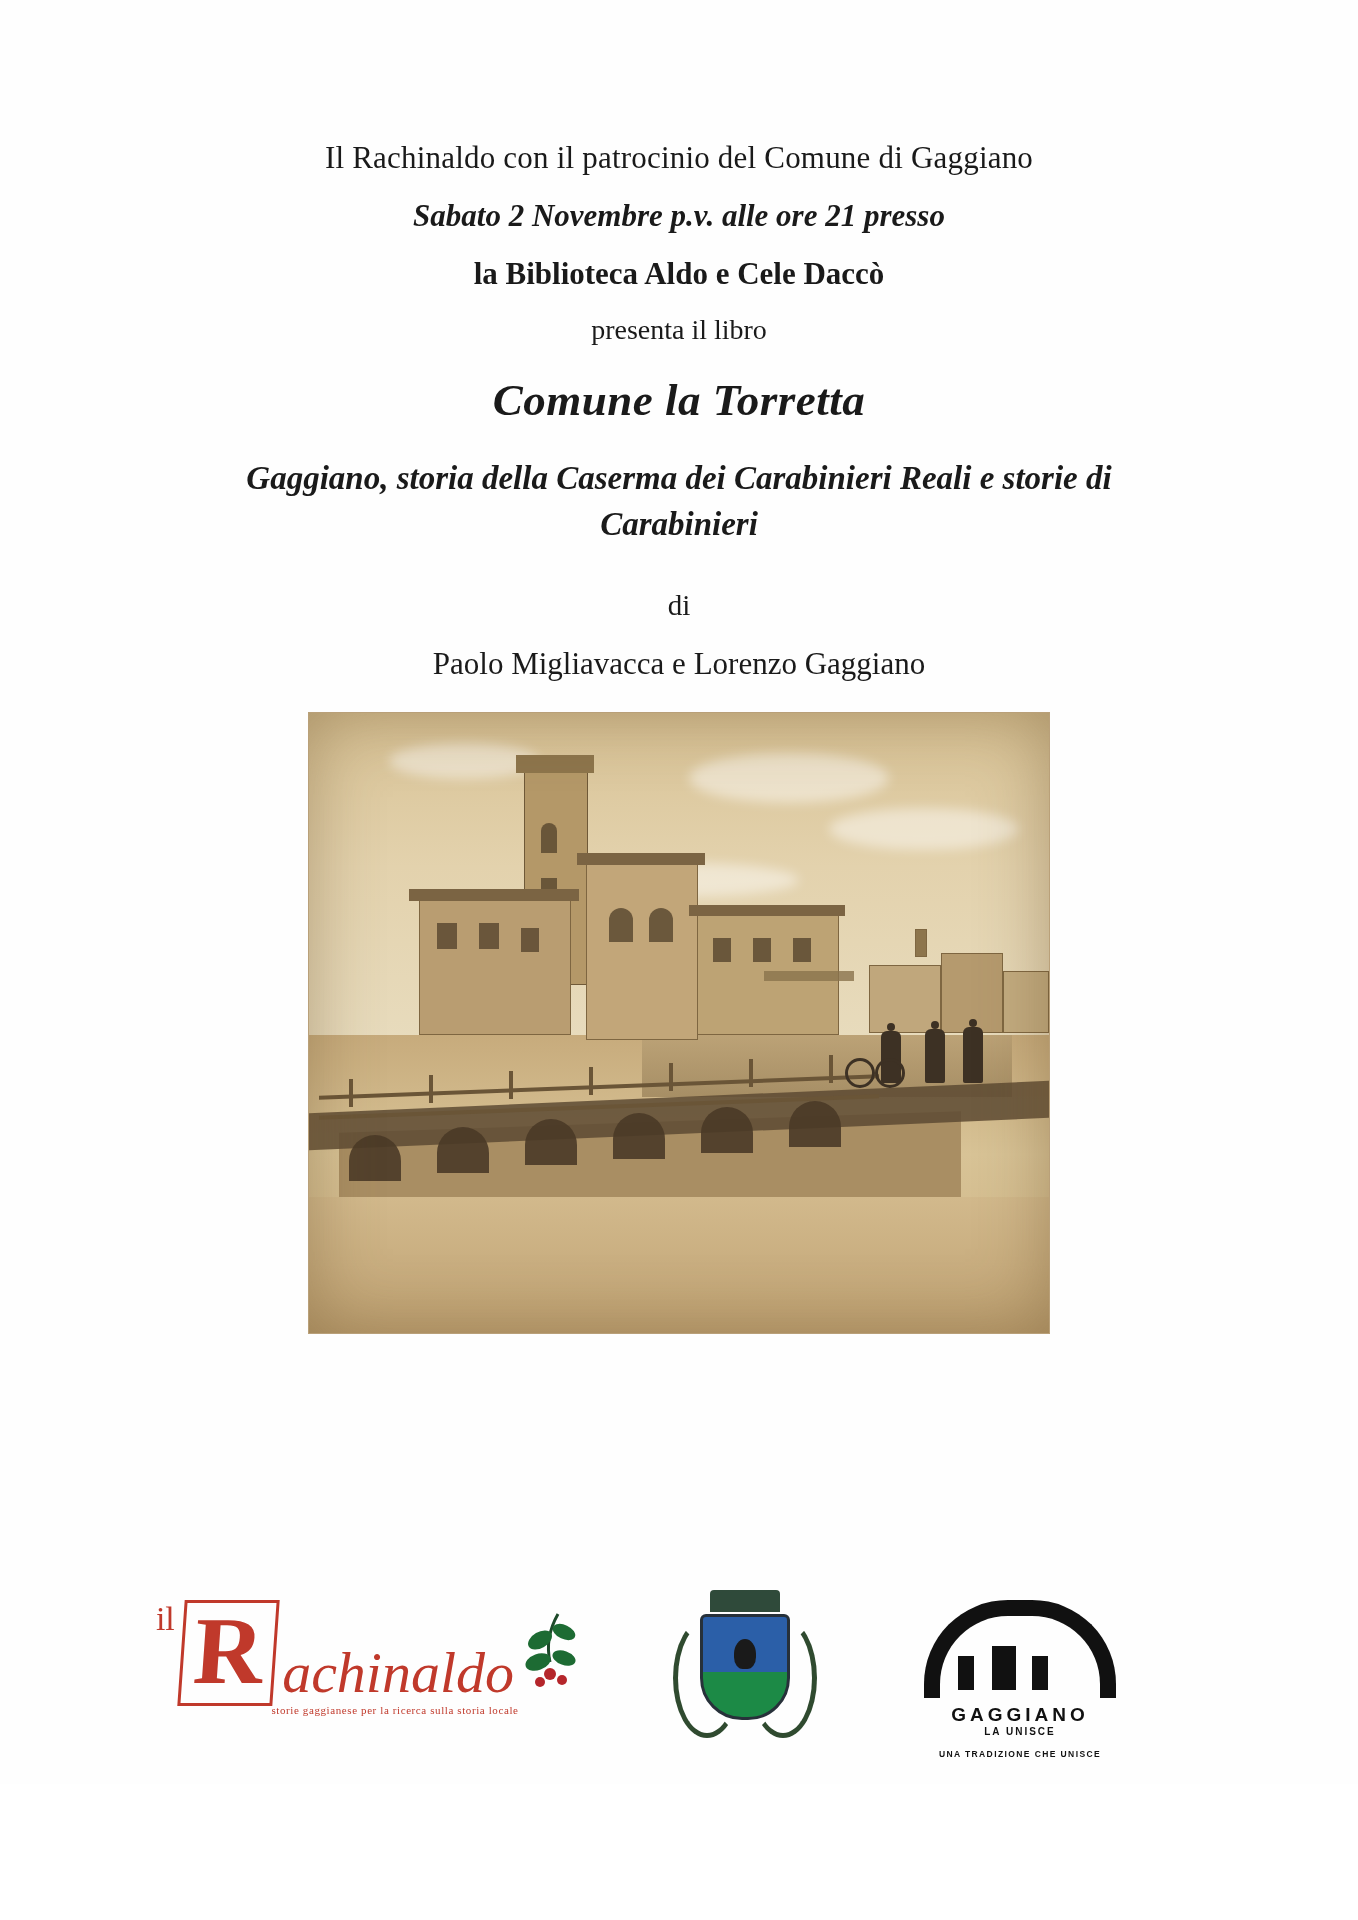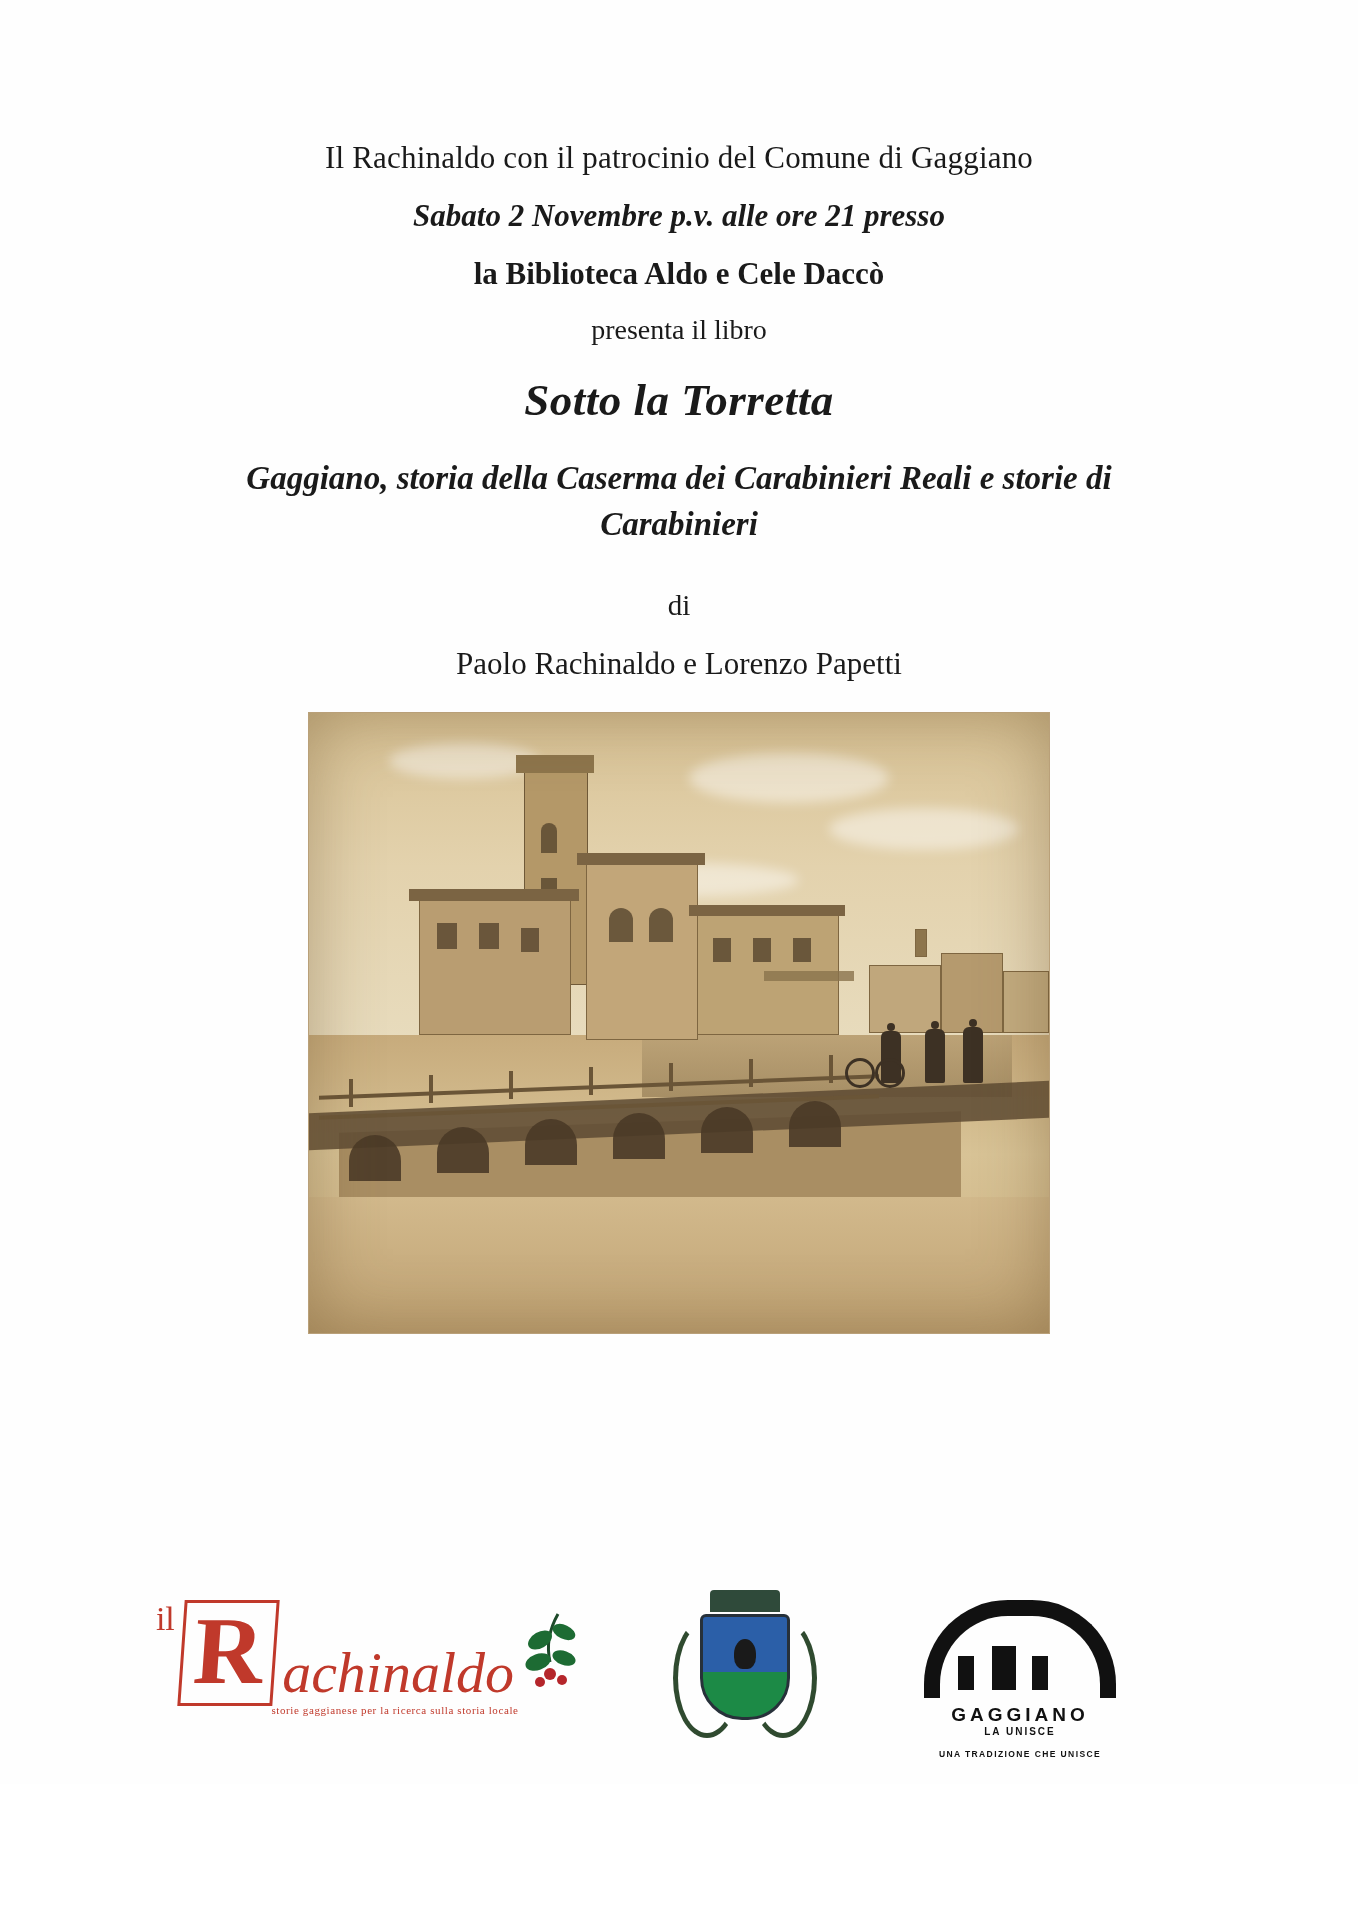--- a/index.html
+++ b/index.html
@@ -313,24 +313,24 @@
 </head>
 <body>
 
 <div class="page">
 
   <div class="header-block">
     <div class="line-1">Il Rachinaldo con il patrocinio del Comune di Gaggiano</div>
     <div class="line-2">Sabato 2 Novembre p.v. alle ore 21 presso</div>
     <div class="line-3">la Biblioteca Aldo e Cele Daccò</div>
     <div class="line-4">presenta il libro</div>
-    <div class="book-title">Sotto la Torretta</div>
+    <div class="book-title">Comune la Torretta</div>
     <div class="subtitle">Gaggiano, storia della Caserma dei Carabinieri Reali e storie di Carabinieri</div>
     <div class="by-label">di</div>
-    <div class="authors">Paolo Rachinaldo e Lorenzo Papetti</div>
+    <div class="authors">Paolo Migliavacca e Lorenzo Gaggiano</div>
   </div>
 
   <div class="photo-wrap" title="Fotografia storica seppia: canale Naviglio con ponte, casa della torretta e passanti">
     <div class="sky"></div>
 
     <div class="cloud" style="left:380px; top:40px; width:200px; height:50px;"></div>
     <div class="cloud" style="left:520px; top:95px; width:190px; height:42px;"></div>
     <div class="cloud" style="left:80px; top:30px; width:150px; height:36px;"></div>
     <div class="cloud" style="left:260px; top:150px; width:230px; height:34px;"></div>
 

